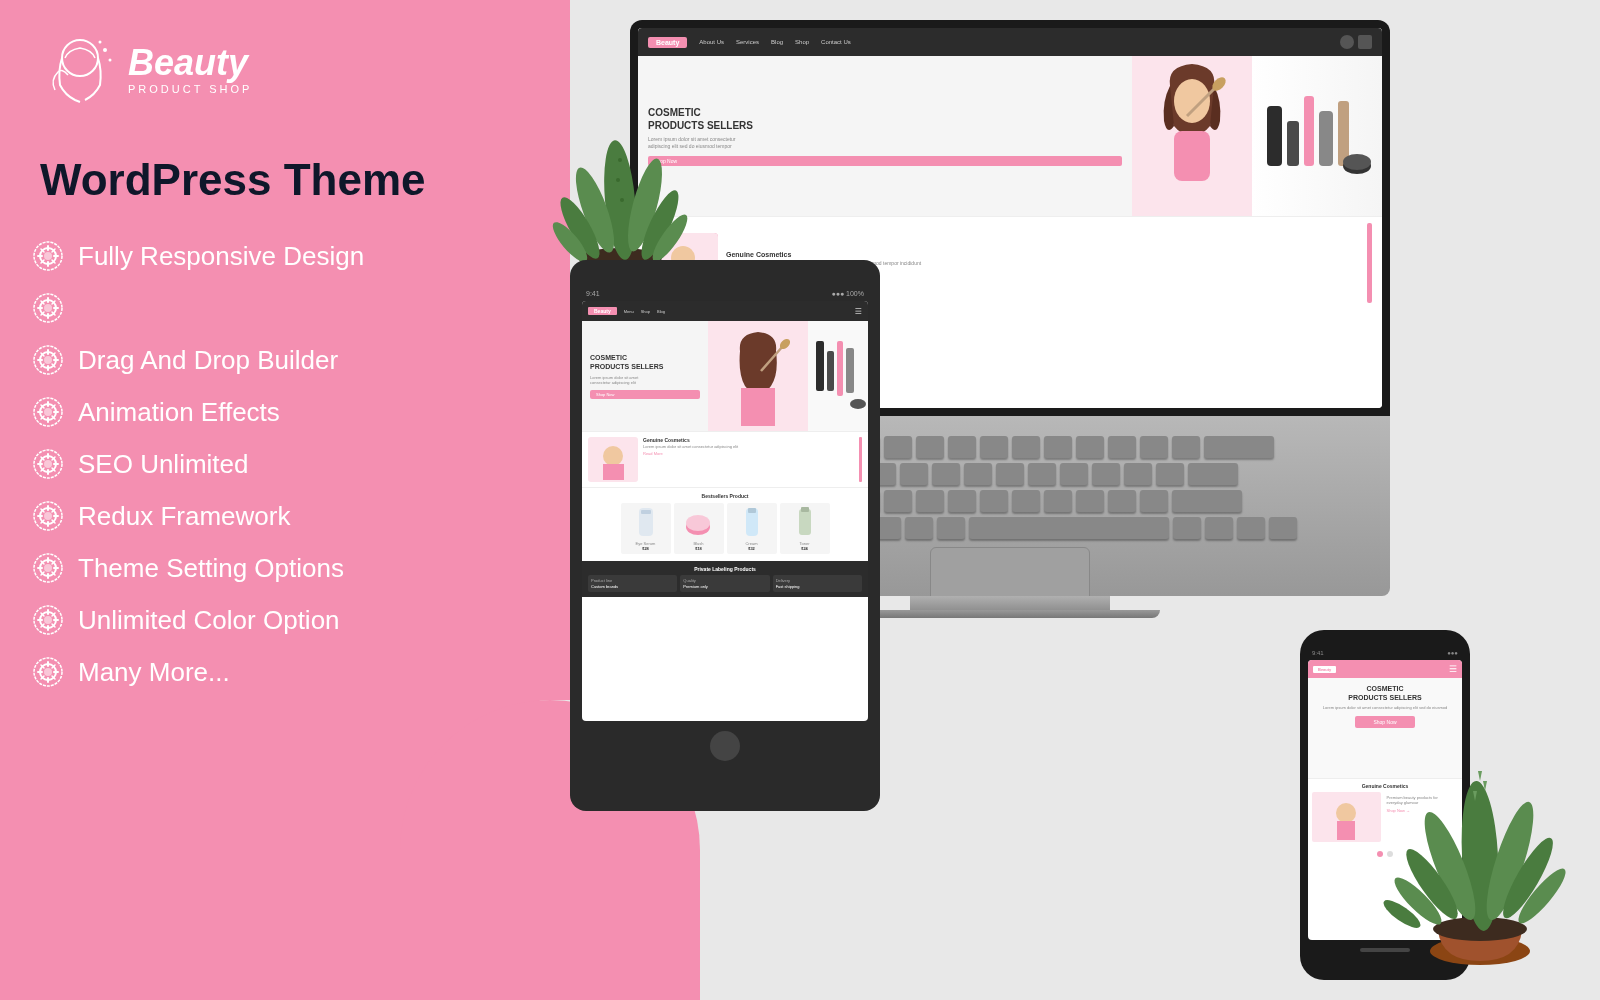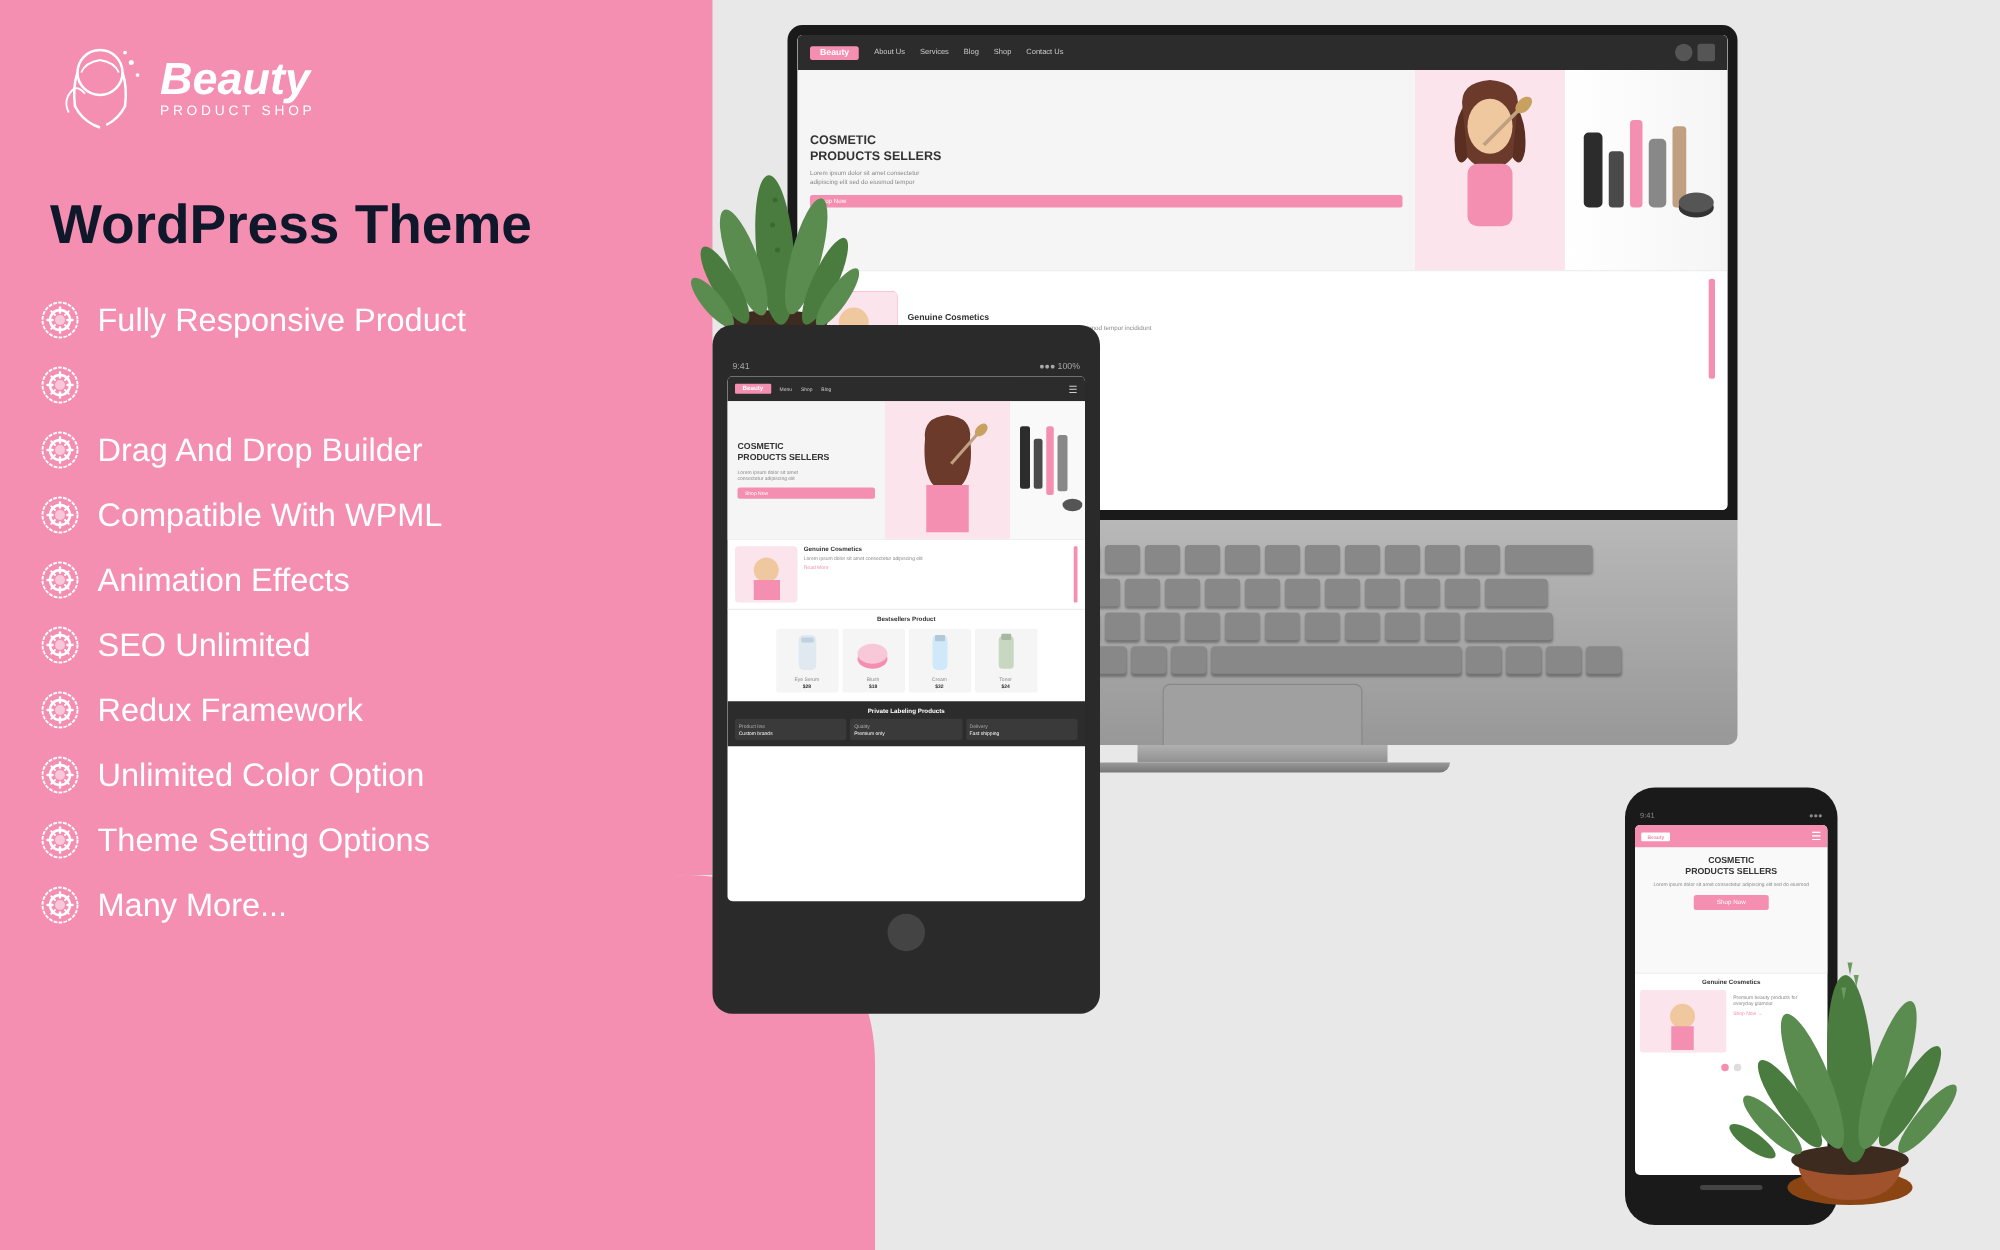--- a/index.html
+++ b/index.html
@@ -390,21 +390,21 @@
       <svg width="32" height="32" viewBox="0 0 32 32">
 
         <circle cx="16" cy="16" r="14" fill="none" stroke="white" stroke-width="1.5" stroke-dasharray="3 1"></circle>
         <circle cx="16" cy="16" r="8" fill="none" stroke="white" stroke-width="2"></circle>
         <circle cx="16" cy="16" r="4" fill="white" opacity="0.5"></circle>
 
         <path d="M16 6 L16 10 M16 22 L16 26 M6 16 L10 16 M22 16 L26 16" stroke="white" stroke-width="2" stroke-linecap="round"></path>
         <path d="M9 9 L12 12 M20 20 L23 23 M9 23 L12 20 M20 12 L23 9" stroke="white" stroke-width="1.5" stroke-linecap="round"></path>
       </svg>
     </span>
-      <span>Fully Responsive Product</span>
+      <span>Fully Responsive Design</span>
     </li>
     <li>
       <span class="feature-icon">
       <svg width="32" height="32" viewBox="0 0 32 32">
 
         <circle cx="16" cy="16" r="14" fill="none" stroke="white" stroke-width="1.5" stroke-dasharray="3 1"></circle>
         <circle cx="16" cy="16" r="8" fill="none" stroke="white" stroke-width="2"></circle>
         <circle cx="16" cy="16" r="4" fill="white" opacity="0.5"></circle>
 
         <path d="M16 6 L16 10 M16 22 L16 26 M6 16 L10 16 M22 16 L26 16" stroke="white" stroke-width="2" stroke-linecap="round"></path>
@@ -431,34 +431,20 @@
       <svg width="32" height="32" viewBox="0 0 32 32">
 
         <circle cx="16" cy="16" r="14" fill="none" stroke="white" stroke-width="1.5" stroke-dasharray="3 1"></circle>
         <circle cx="16" cy="16" r="8" fill="none" stroke="white" stroke-width="2"></circle>
         <circle cx="16" cy="16" r="4" fill="white" opacity="0.5"></circle>
 
         <path d="M16 6 L16 10 M16 22 L16 26 M6 16 L10 16 M22 16 L26 16" stroke="white" stroke-width="2" stroke-linecap="round"></path>
         <path d="M9 9 L12 12 M20 20 L23 23 M9 23 L12 20 M20 12 L23 9" stroke="white" stroke-width="1.5" stroke-linecap="round"></path>
       </svg>
     </span>
-      <span>Compatible With WPML</span>
-    </li>
-    <li>
-      <span class="feature-icon">
-      <svg width="32" height="32" viewBox="0 0 32 32">
-
-        <circle cx="16" cy="16" r="14" fill="none" stroke="white" stroke-width="1.5" stroke-dasharray="3 1"></circle>
-        <circle cx="16" cy="16" r="8" fill="none" stroke="white" stroke-width="2"></circle>
-        <circle cx="16" cy="16" r="4" fill="white" opacity="0.5"></circle>
-
-        <path d="M16 6 L16 10 M16 22 L16 26 M6 16 L10 16 M22 16 L26 16" stroke="white" stroke-width="2" stroke-linecap="round"></path>
-        <path d="M9 9 L12 12 M20 20 L23 23 M9 23 L12 20 M20 12 L23 9" stroke="white" stroke-width="1.5" stroke-linecap="round"></path>
-      </svg>
-    </span>
       <span>Animation Effects</span>
     </li>
     <li>
       <span class="feature-icon">
       <svg width="32" height="32" viewBox="0 0 32 32">
 
         <circle cx="16" cy="16" r="14" fill="none" stroke="white" stroke-width="1.5" stroke-dasharray="3 1"></circle>
         <circle cx="16" cy="16" r="8" fill="none" stroke="white" stroke-width="2"></circle>
         <circle cx="16" cy="16" r="4" fill="white" opacity="0.5"></circle>
 
@@ -487,35 +473,35 @@
       <svg width="32" height="32" viewBox="0 0 32 32">
 
         <circle cx="16" cy="16" r="14" fill="none" stroke="white" stroke-width="1.5" stroke-dasharray="3 1"></circle>
         <circle cx="16" cy="16" r="8" fill="none" stroke="white" stroke-width="2"></circle>
         <circle cx="16" cy="16" r="4" fill="white" opacity="0.5"></circle>
 
         <path d="M16 6 L16 10 M16 22 L16 26 M6 16 L10 16 M22 16 L26 16" stroke="white" stroke-width="2" stroke-linecap="round"></path>
         <path d="M9 9 L12 12 M20 20 L23 23 M9 23 L12 20 M20 12 L23 9" stroke="white" stroke-width="1.5" stroke-linecap="round"></path>
       </svg>
     </span>
-      <span>Unlimited Color Option</span>
+      <span>Theme Setting Options</span>
     </li>
     <li>
       <span class="feature-icon">
       <svg width="32" height="32" viewBox="0 0 32 32">
 
         <circle cx="16" cy="16" r="14" fill="none" stroke="white" stroke-width="1.5" stroke-dasharray="3 1"></circle>
         <circle cx="16" cy="16" r="8" fill="none" stroke="white" stroke-width="2"></circle>
         <circle cx="16" cy="16" r="4" fill="white" opacity="0.5"></circle>
 
         <path d="M16 6 L16 10 M16 22 L16 26 M6 16 L10 16 M22 16 L26 16" stroke="white" stroke-width="2" stroke-linecap="round"></path>
         <path d="M9 9 L12 12 M20 20 L23 23 M9 23 L12 20 M20 12 L23 9" stroke="white" stroke-width="1.5" stroke-linecap="round"></path>
       </svg>
     </span>
-      <span>Theme Setting Options</span>
+      <span>Unlimited Color Option</span>
     </li>
     <li>
       <span class="feature-icon">
       <svg width="32" height="32" viewBox="0 0 32 32">
 
         <circle cx="16" cy="16" r="14" fill="none" stroke="white" stroke-width="1.5" stroke-dasharray="3 1"></circle>
         <circle cx="16" cy="16" r="8" fill="none" stroke="white" stroke-width="2"></circle>
         <circle cx="16" cy="16" r="4" fill="white" opacity="0.5"></circle>
 
         <path d="M16 6 L16 10 M16 22 L16 26 M6 16 L10 16 M22 16 L26 16" stroke="white" stroke-width="2" stroke-linecap="round"></path>

